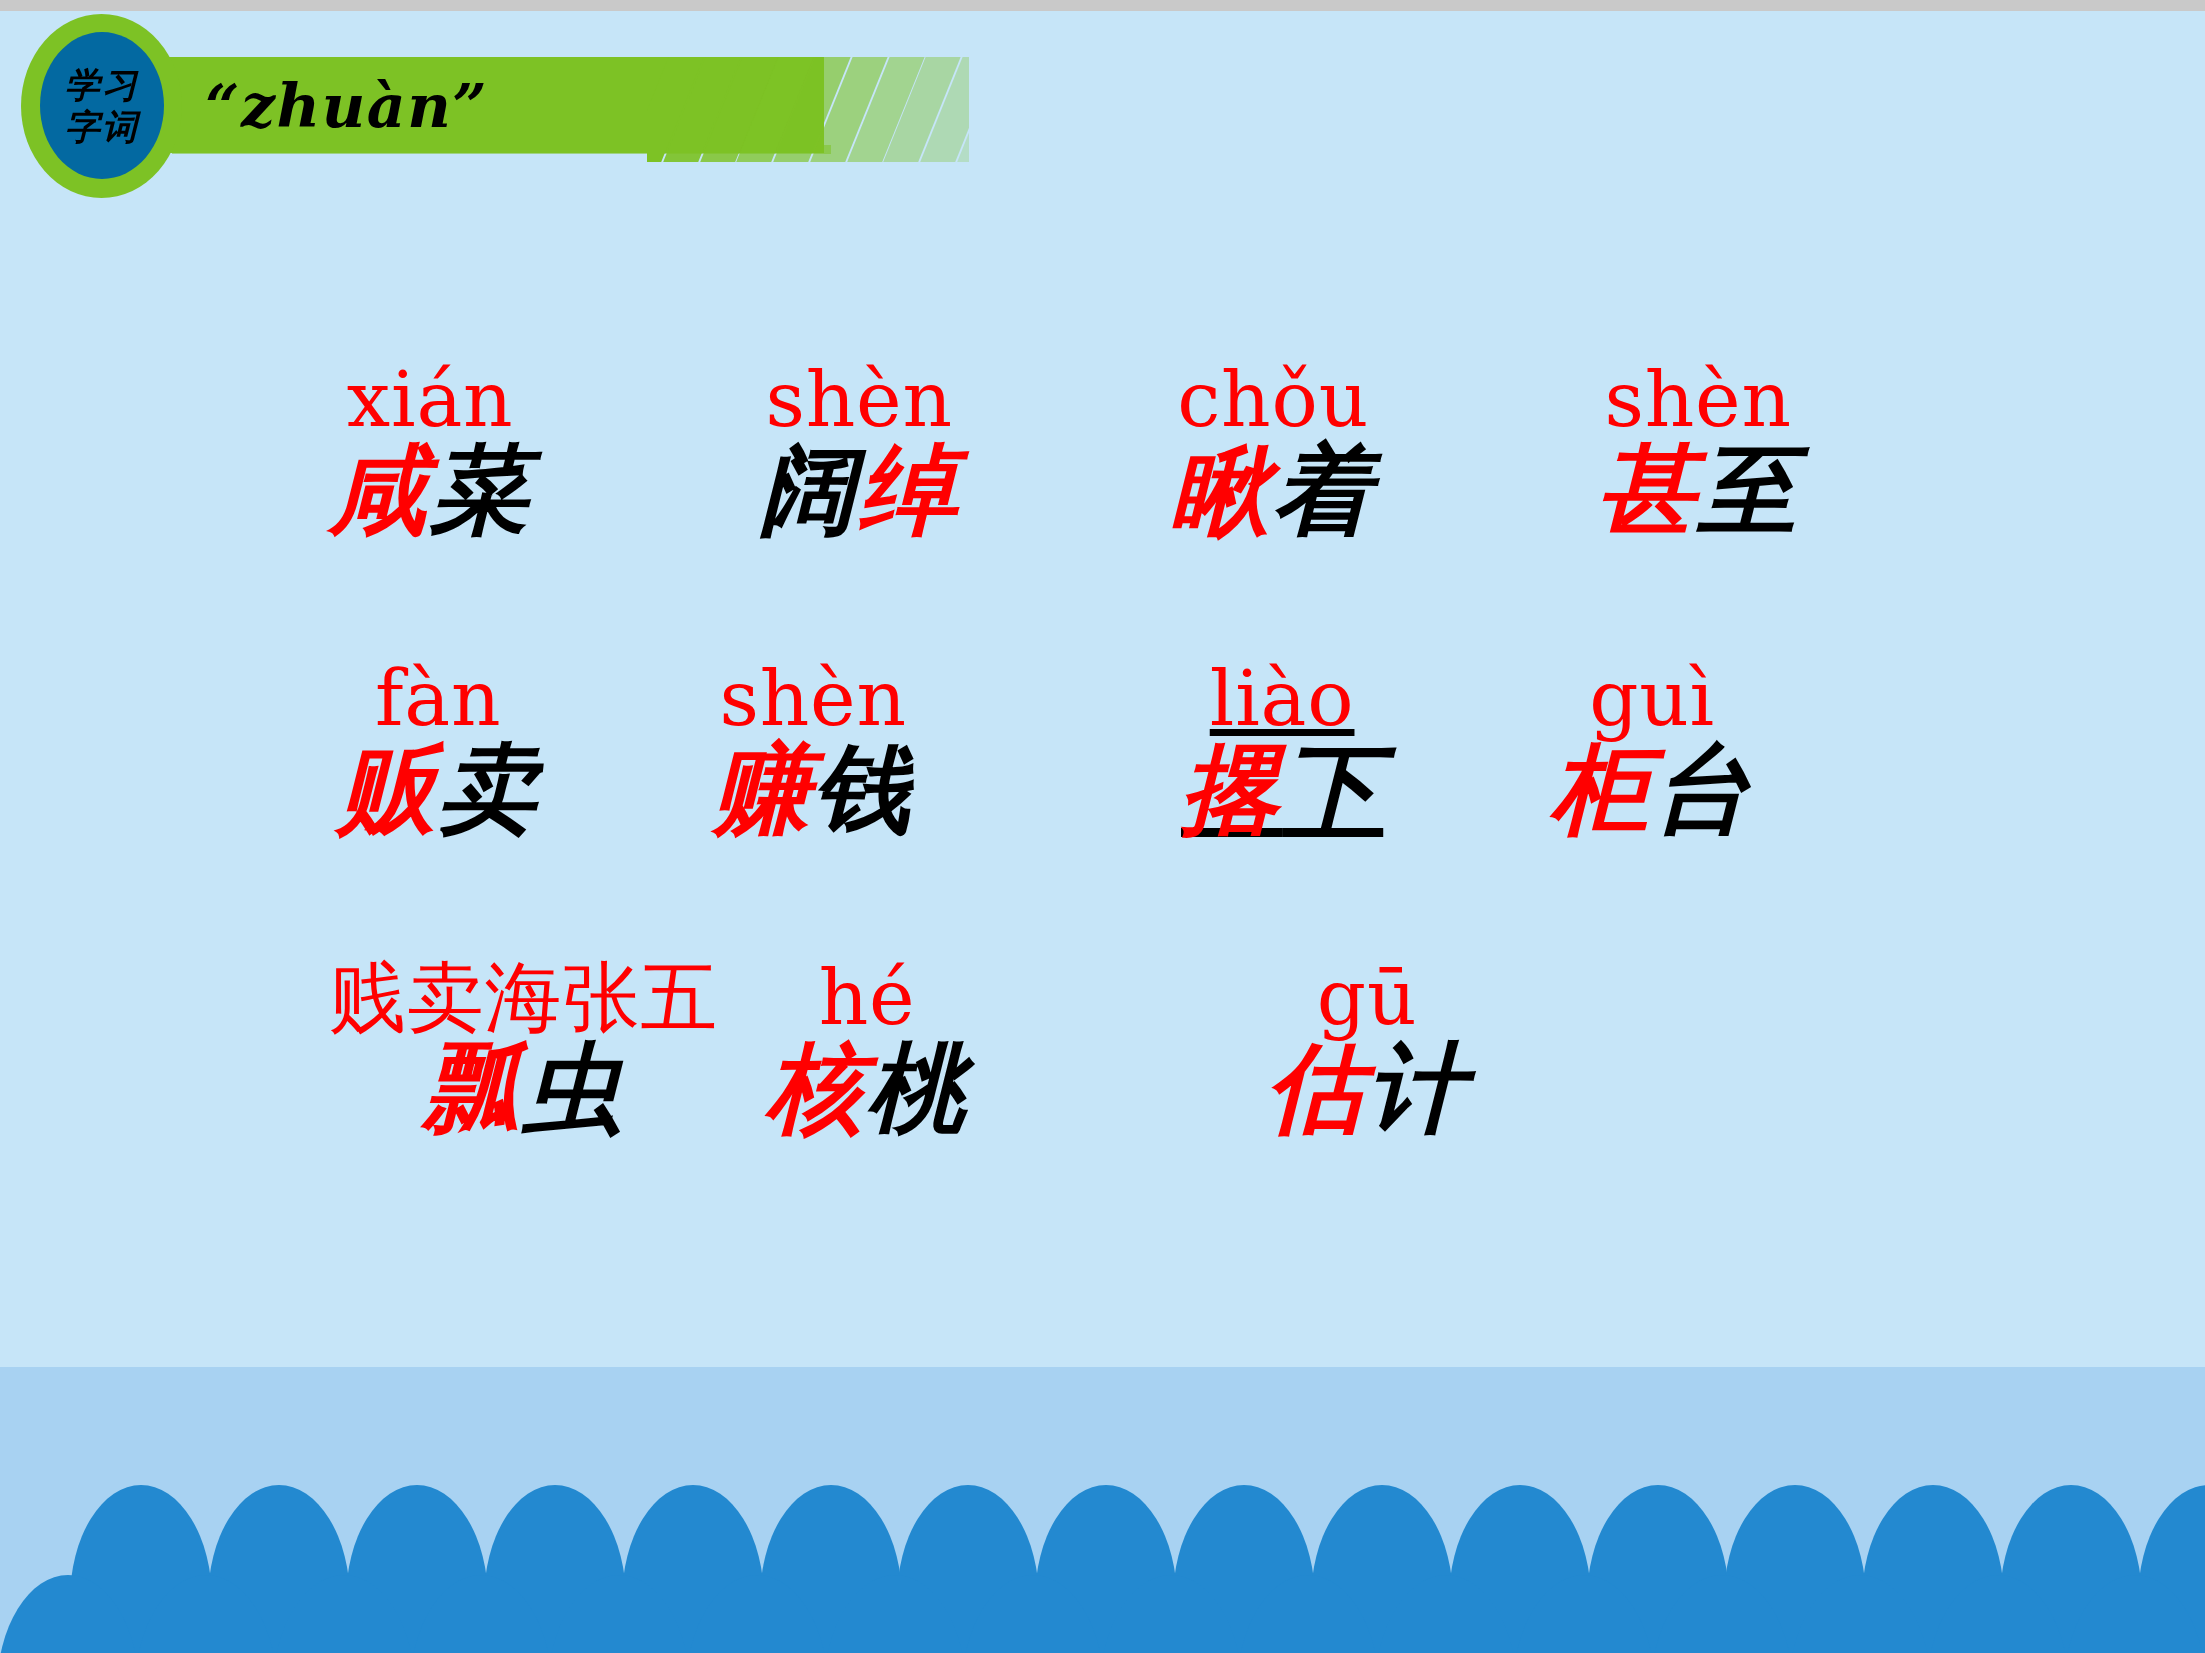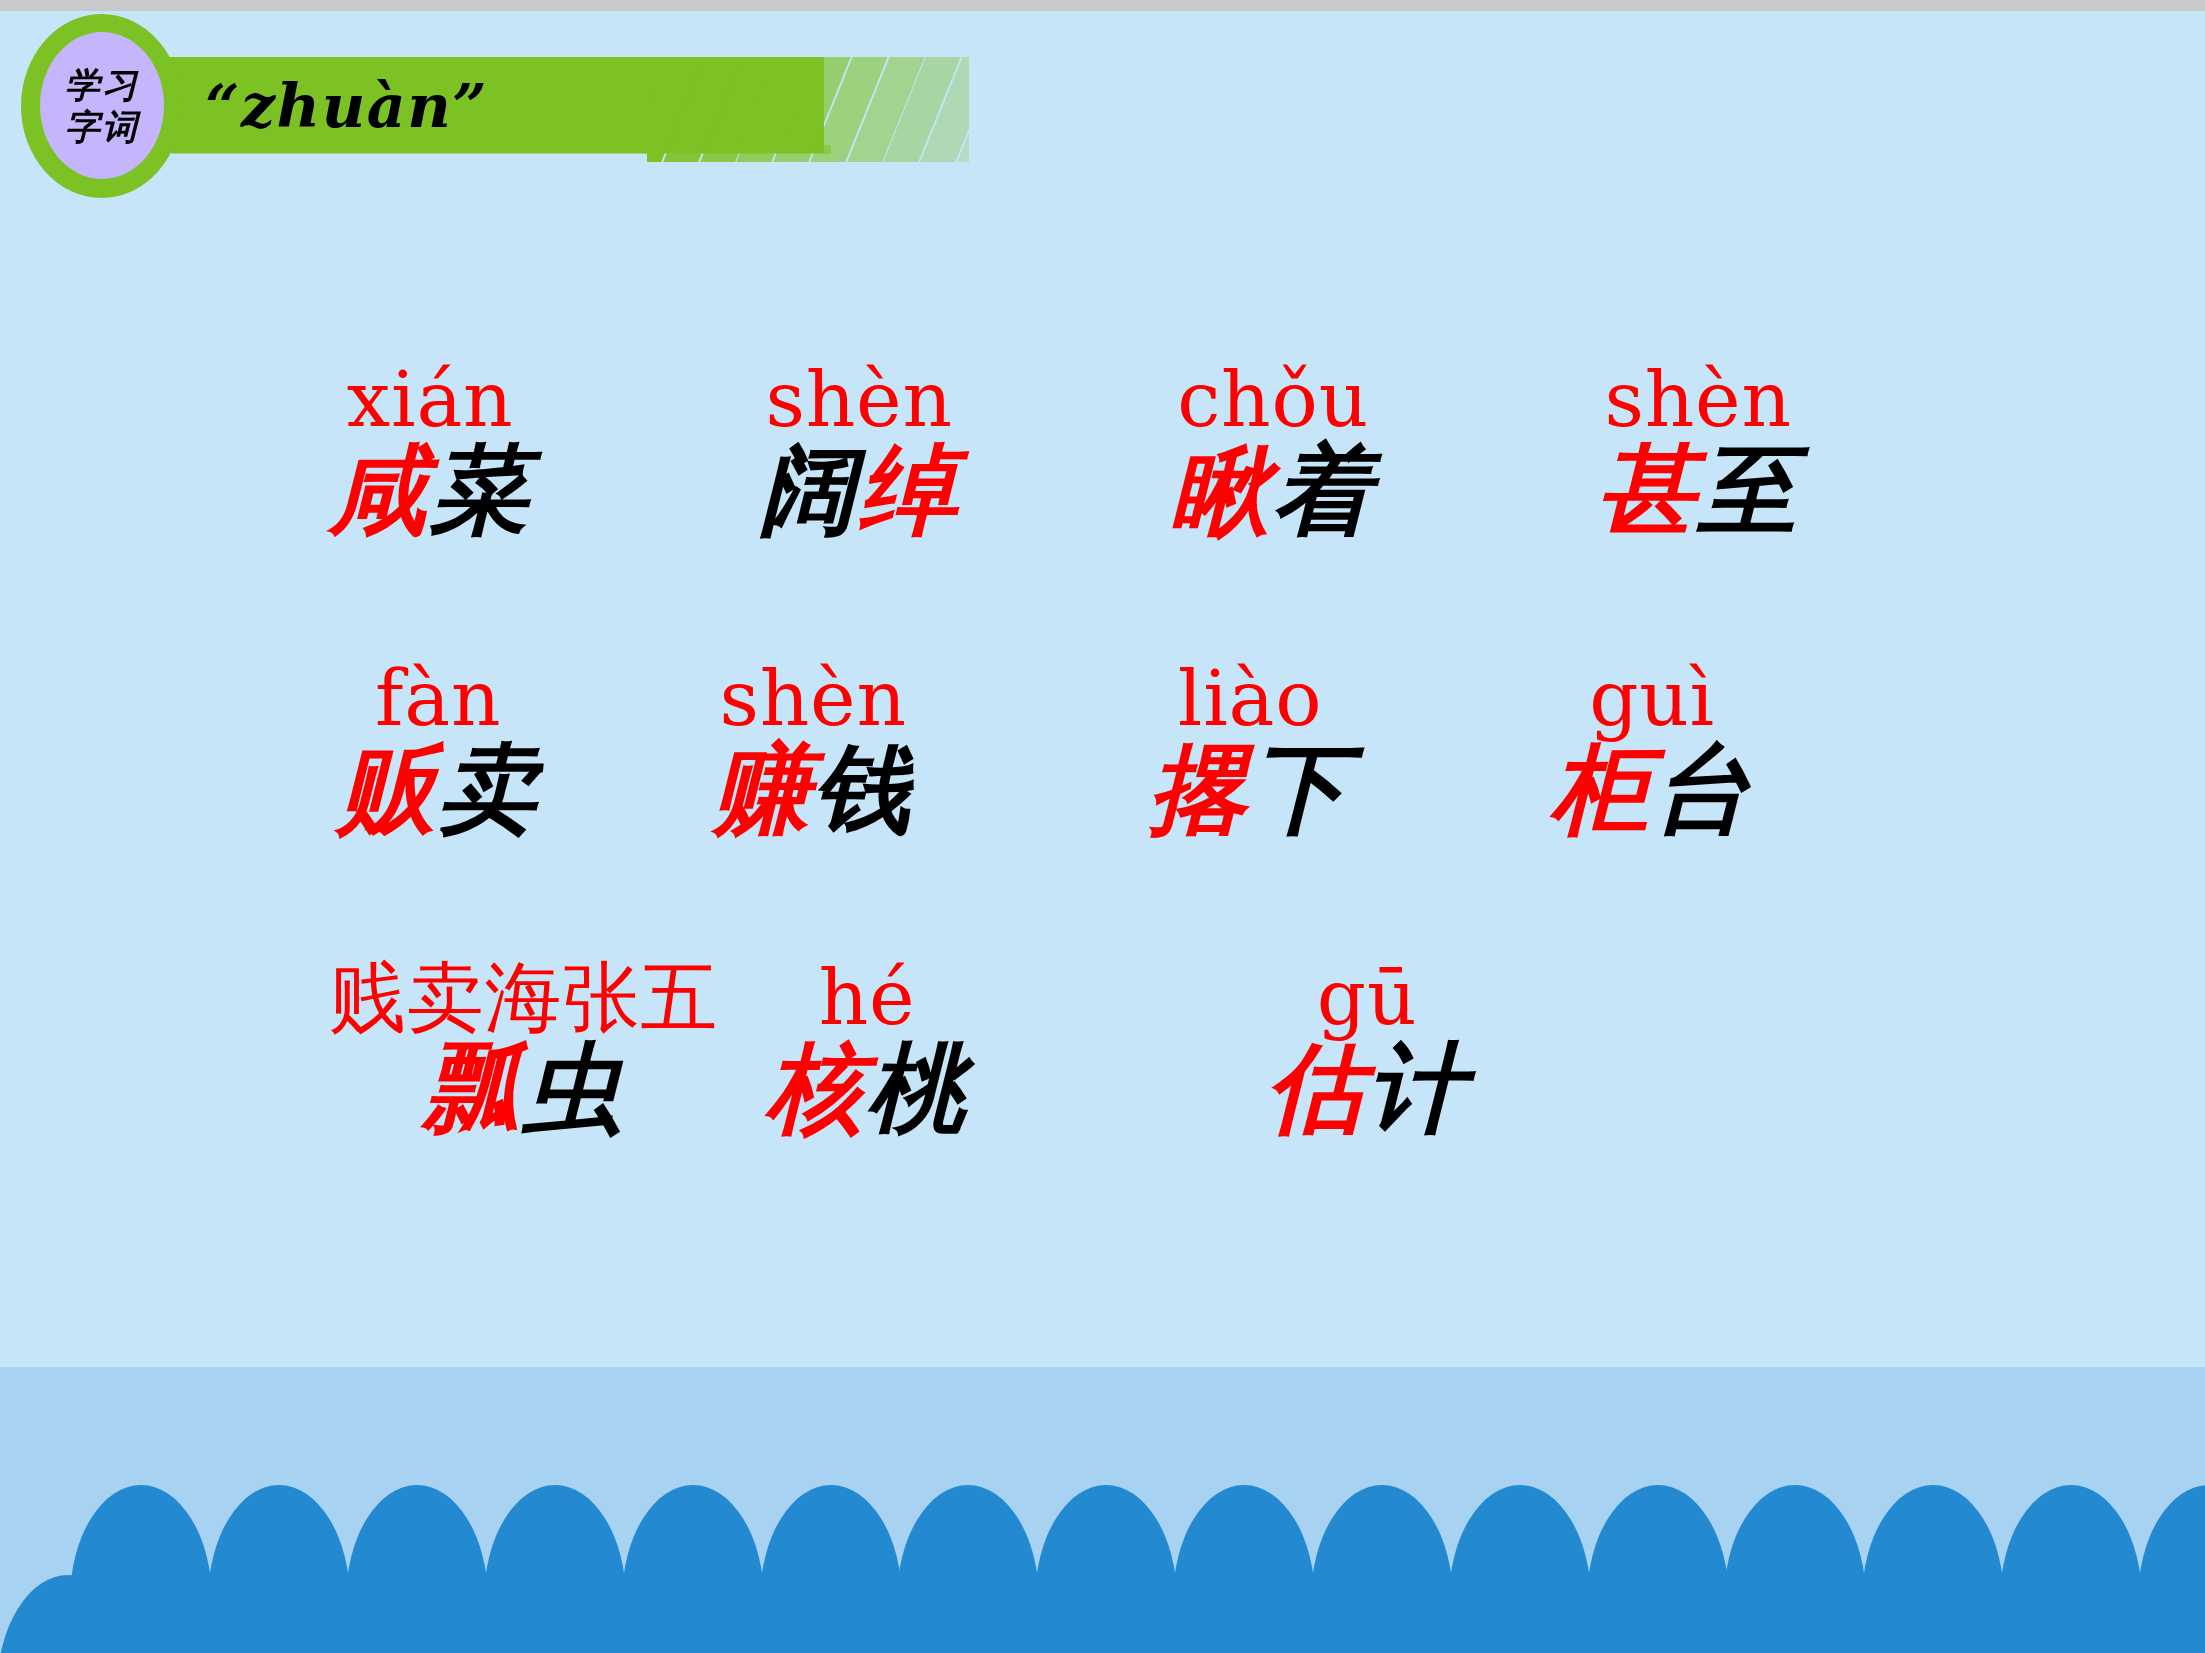--- a/index.html
+++ b/index.html
@@ -108,21 +108,21 @@
     border-radius: 50%;
     background: #7dc225;
   }
   .badge-inner {
     position: absolute;
     left: 40px;
     top: 32px;
     width: 124px;
     height: 147px;
     border-radius: 50%;
-    background: #c4b5fd;
+    background: #0369a1;
     display: flex;
     flex-direction: column;
     align-items: center;
     justify-content: center;
   }
   .badge-line {
     font-family: "DejaVu Serif", serif;
     font-weight: bold;
     font-style: italic;
     font-size: 35px;
@@ -244,21 +244,21 @@
       </div>
       <div class="word-row">
         <div class="word-cell" style="left: 337px; top: 0px;">
           <div class="pinyin">fàn</div>
           <div class="hanzi"><span class="ch-red">贩</span><span class="ch-blk">卖</span></div>
         </div>
         <div class="word-cell" style="left: 712px; top: 0px;">
           <div class="pinyin">shèn</div>
           <div class="hanzi"><span class="ch-red">赚</span><span class="ch-blk">钱</span></div>
         </div>
-        <div class="word-cell" style="left: 1149px; top: 0px;">
+        <div class="word-cell" style="left: 1181px; top: 0px; text-decoration: underline;">
           <div class="pinyin">liào</div>
           <div class="hanzi"><span class="ch-red">撂</span><span class="ch-blk">下</span></div>
         </div>
         <div class="word-cell" style="left: 1551px; top: 0px;">
           <div class="pinyin">guì</div>
           <div class="hanzi"><span class="ch-red">柜</span><span class="ch-blk">台</span></div>
         </div>
       </div>
       <div class="word-row">
         <div class="word-cell" style="left: 329px; top: 0px;">

